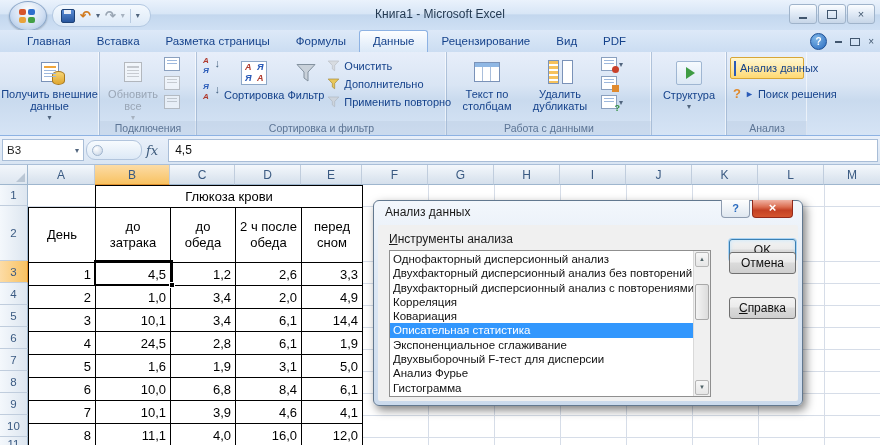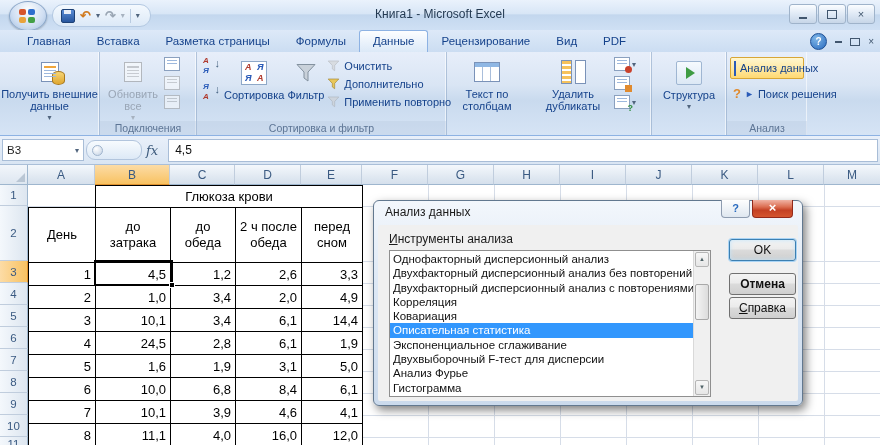--- a/index.html
+++ b/index.html
@@ -170,21 +170,21 @@
     display:flex;flex-direction:column;align-items:stretch;}
   .sb-btn{height:15px;box-sizing:border-box;border:1px solid #b5b5b5;border-radius:2px;margin:1px;
     background:linear-gradient(#f7f7f7,#e6e6e6);font-size:6px;color:#4f6267;text-align:center;line-height:13px;}
   .sb-thumb{height:36px;margin:16px 1px 0;box-sizing:border-box;border:1px solid #a8a8a8;border-radius:2px;
     background:linear-gradient(90deg,#f4f4f4,#dcdcdc);}
   .sb-spacer{flex:1;}
   .dlg-btn{position:absolute;left:351px;width:67px;height:22px;box-sizing:border-box;
     border:1px solid #707070;border-radius:3px;font-size:12px;color:#111;text-align:center;line-height:20px;
     background:linear-gradient(#f3f3f3,#ebebeb 45%,#dbdbdb 50%,#cfcfcf);}
   .dlg-btn.ok{top:14px;border-color:#3c7fb1;box-shadow:0 0 0 1px #a9d4f5, inset 0 0 4px #bfe3fb;}
-  .dlg-btn.cancel{top:48px;font-weight:bold;}
+  .dlg-btn.cancel{top:27px;}
   .dlg-btn.help{top:72px;}
 </style>
 </head>
 <body>
 
 <div class="window">
 
   <div class="titlebar">
     <div class="officebtn">
       <div class="offlogo">
@@ -330,21 +330,21 @@
     </div>
 
     <div class="grp" style="width:205px;">
       <div style="display:flex;padding:2px 2px 0 8px;gap:8px;">
         <div class="bigbtn" style="width:64px;">
           <span class="icw">
               <span class="minitbl"></span>
             </span>
           <span>Текст по столбцам</span>
         </div>
-        <div class="bigbtn" style="width:66px;margin-left:13px;">
+        <div class="bigbtn" style="width:66px;">
           <span class="icw">
               <span class="dedup">
                 <span class="colbar"></span>
                 <span class="colbar w"></span>
               </span>
             </span>
           <span>Удалить дубликаты</span>
         </div>
         <div style="display:flex;flex-direction:column;gap:5px;padding-top:3px;">
           <span style="display:flex;align-items:center;gap:2px;">
@@ -357,20 +357,21 @@
               <span class="badge-o"></span>
             </span>
           <span style="display:flex;align-items:center;gap:2px;">
             <span class="mini-ic">
                 <span class="badge-q">?</span>
               </span>
             <span class="dd">▾</span>
           </span>
         </div>
       </div>
+      <div class="grp-label">Работа с данными</div>
     </div>
 
     <div class="grp" style="width:75px;">
       <div class="bigbtn" style="margin-top:3px;">
         <span class="icw">
             <span class="struct-box">
               <span class="green-arrow"></span>
             </span>
           </span>
         <span>Структура</span>

